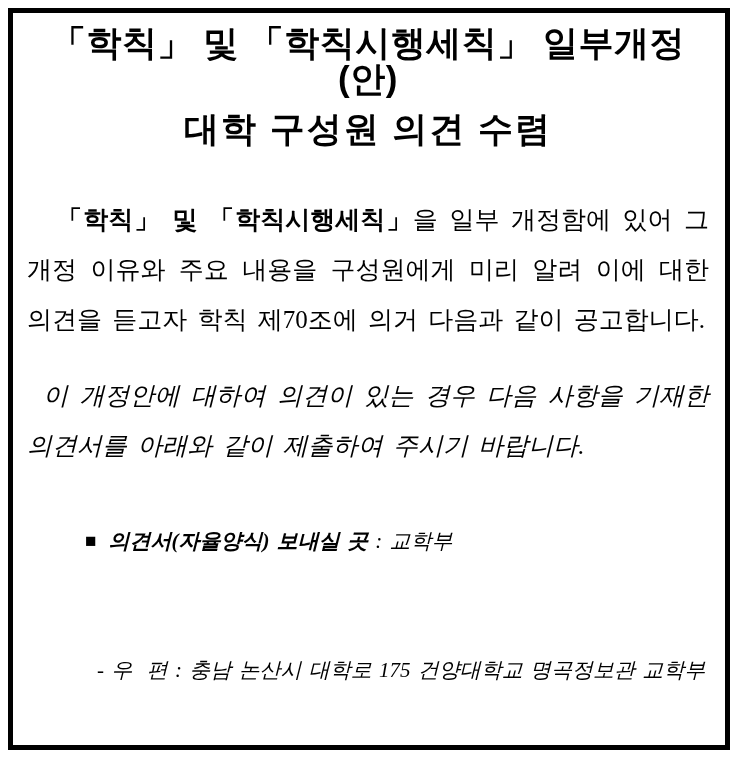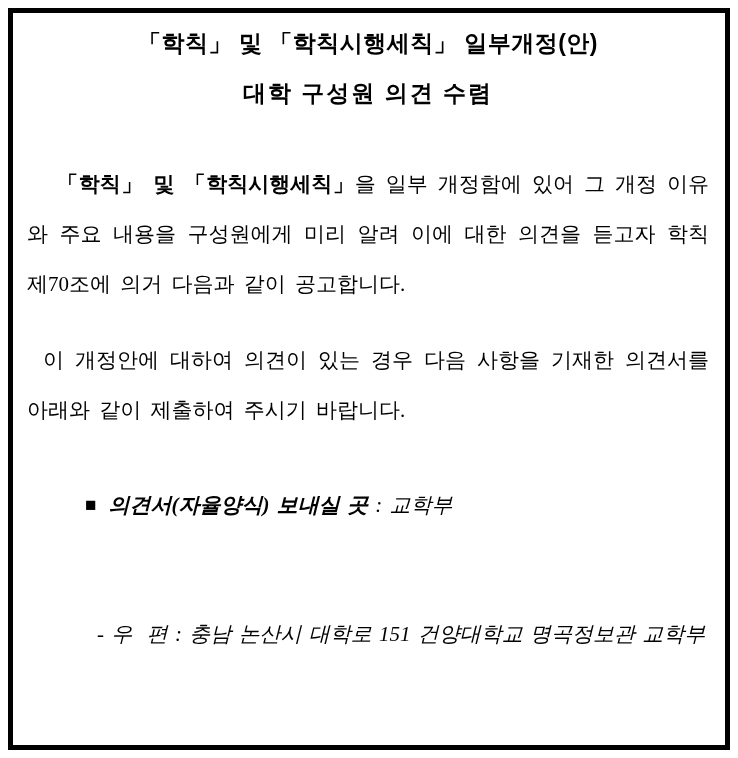--- a/index.html
+++ b/index.html
@@ -25,44 +25,45 @@
     overflow: hidden;
     background: #ffffff;
   }
   .inner {
     padding: 12px 16px 0 14px;
   }
   .title-block {
     text-align: center;
     font-family: "Liberation Sans", "DejaVu Sans", sans-serif;
     font-weight: bold;
-    font-size: 23px;
+    font-size: 35px;
     letter-spacing: 0.5px;
   }
   .title-line1 {
     line-height: 36px;
   }
   .title-line2 {
     margin-top: 14px;
     line-height: 36px;
     letter-spacing: 2px;
   }
   .para {
-    font-size: 21px;
+    font-size: 25px;
     line-height: 50px;
     text-align: justify;
     word-spacing: 4px;
   }
   .p1 {
     margin-top: 48px;
     text-indent: 30px;
   }
   .p2 {
     margin-top: 26px;
     text-indent: 16px;
+    font-style: italic;
   }
   .bold { font-weight: bold; }
   .info-block {
     margin-top: 6px;
     font-size: 21px;
   }
   .info-line {
     line-height: 43px;
     white-space: pre-wrap;
     word-spacing: 2px;
@@ -95,21 +96,21 @@
 
     <div class="para p2">이 개정안에 대하여 의견이 있는 경우 다음 사항을 기재한 의견서를 아래와 같이 제출하여 주시기 바랍니다.</div>
 
     <div class="info-block">
 
       <div class="info-line">
         <span class="bullet bold">■</span><span class="bold">의견서(자율양식) 보내실 곳</span><span> : </span><span>교학부</span>
       </div>
 
       <div class="info-line info-sub">
-        <span>- 우  편 : </span><span>충남 논산시 대학로 151 건양대학교 명곡정보관 교학부</span>
+        <span>- 우  편 : </span><span>충남 논산시 대학로 175 건양대학교 명곡정보관 교학부</span>
       </div>
 
       <div class="info-line info-sub">
         
       </div>
 
     </div>
 
   </div>
 </div>

